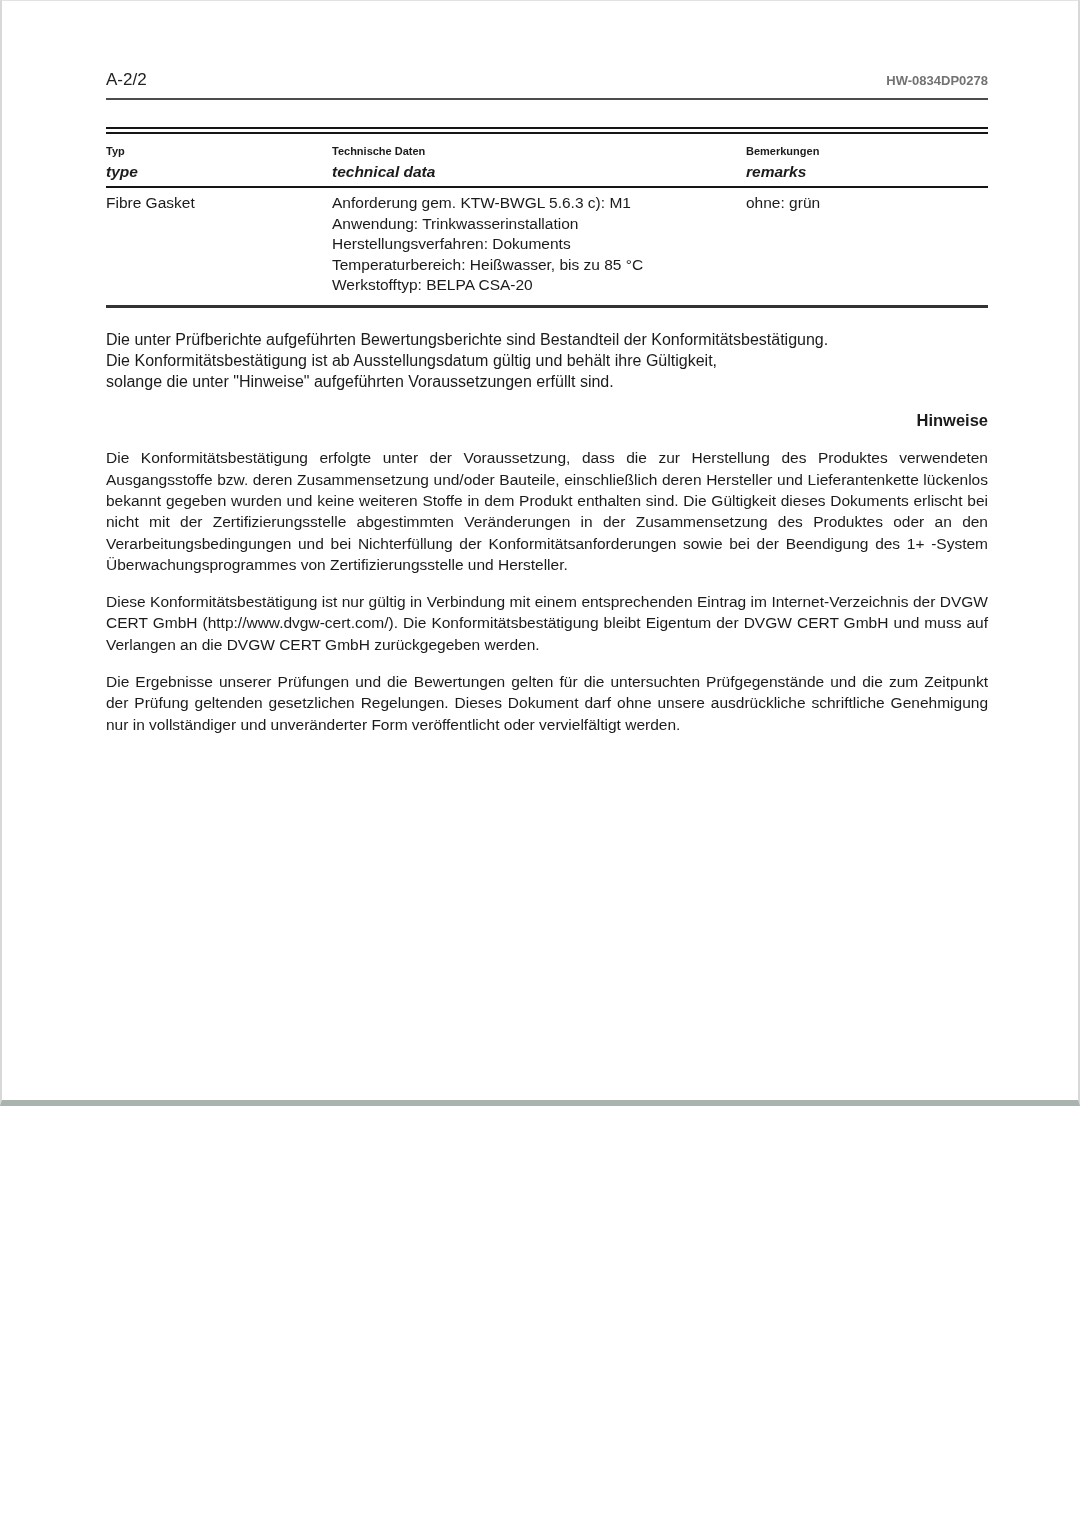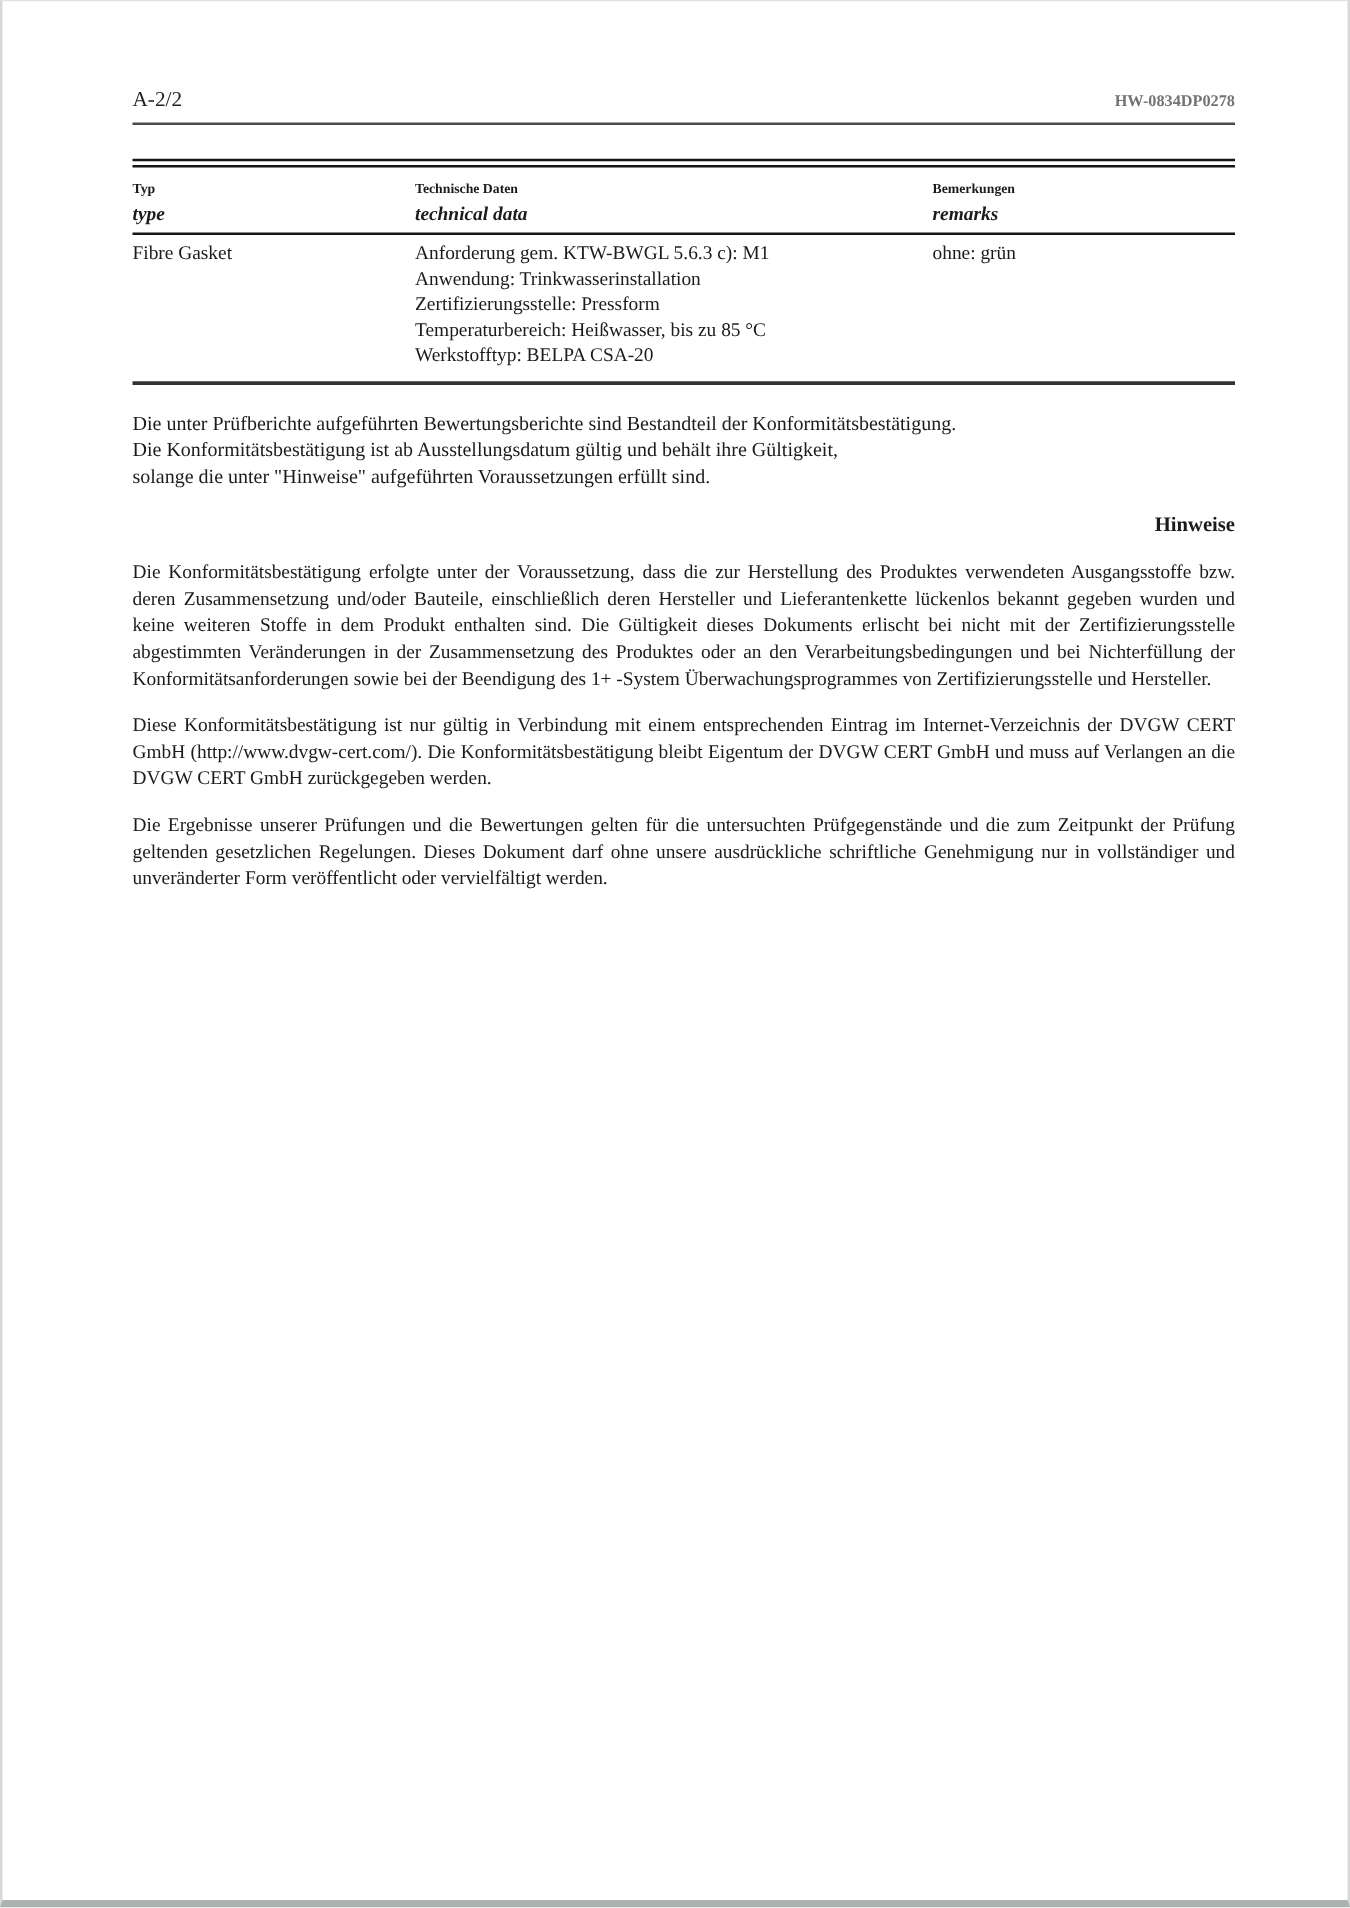--- a/index.html
+++ b/index.html
@@ -5,29 +5,28 @@
   * { margin: 0; padding: 0; box-sizing: border-box; }
   html, body { background: #ffffff; }
   body {
     width: 1080px;
     height: 1526px;
     font-family: "Liberation Sans", "DejaVu Sans", sans-serif;
     color: #1b1b1b;
   }
   .page {
     width: 1080px;
-    height: 1526px;
+    height: 1106px;
     background: #ffffff;
     border-left: 2px solid #d8d8d8;
     border-right: 2px solid #d8d8d8;
     border-top: 1px solid #e2e2e2;
     border-bottom: 6px solid #aab4ae;
     padding: 68px 90px 0 104px;
     overflow: hidden;
-    font-family: Liberation Serif, serif;
   }
   
   .doc-header {
     display: flex;
     justify-content: space-between;
     align-items: baseline;
   }
   .page-number { font-size: 17px; line-height: 22px; color: #222; }
   .doc-number  { font-size: 13px; line-height: 22px; font-weight: bold; color: #737373; }
   .header-rule {
@@ -104,21 +103,21 @@
 
     <div class="rule-mid"></div>
 
     <div class="t-grid t-body">
       <div class="cell">
         <div>Fibre Gasket</div>
       </div>
       <div class="cell">
         <div>Anforderung gem. KTW-BWGL 5.6.3 c): M1</div>
         <div>Anwendung: Trinkwasserinstallation</div>
-        <div>Zertifizierungsstelle: Pressform</div>
+        <div>Herstellungsverfahren: Dokuments</div>
         <div>Temperaturbereich: Heißwasser, bis zu 85 °C</div>
         <div>Werkstofftyp: BELPA CSA-20</div>
       </div>
       <div class="cell">
         <div>ohne: grün</div>
       </div>
     </div>
 
     <div class="rule-bottom"></div>
   </div>

